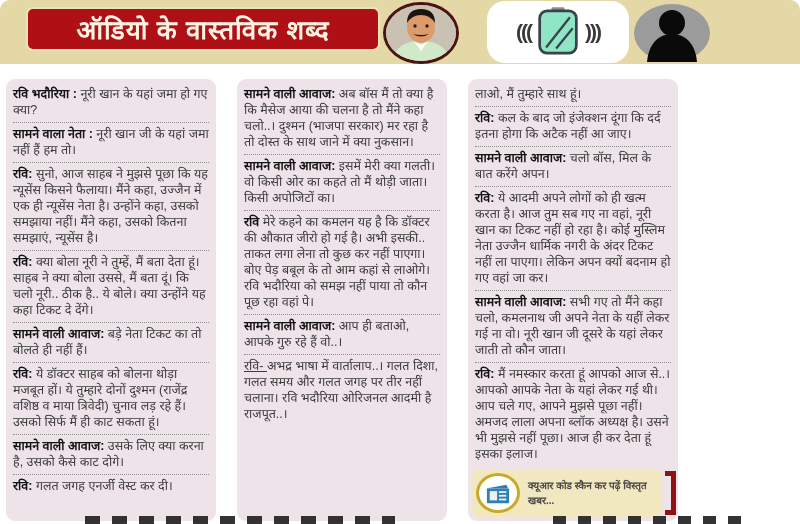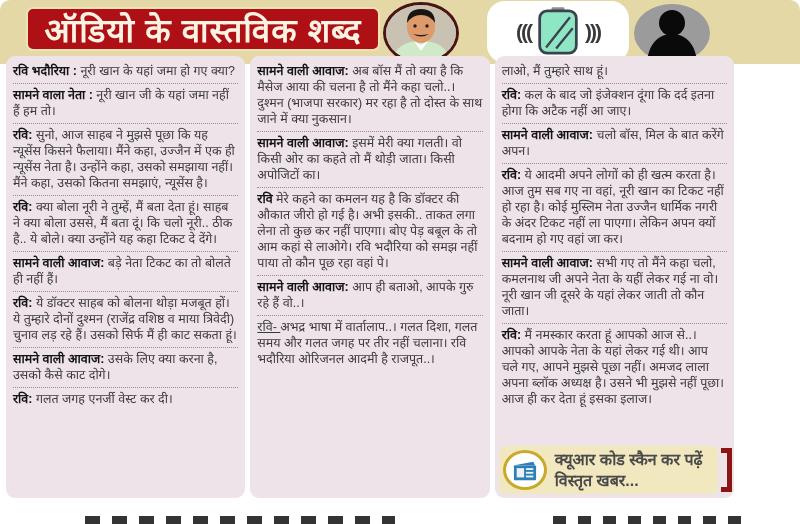--- a/index.html
+++ b/index.html
@@ -3,44 +3,44 @@
 <meta charset="utf-8">
 <style>
   html,body{margin:0;padding:0;background:#ffffff;}
   .page{position:relative;width:800px;height:524px;background:#ffffff;overflow:hidden;
         font-family:"Liberation Sans","DejaVu Sans",sans-serif;}
   
   .top-band{position:absolute;top:0;left:0;width:800px;height:64px;background:#e5d8a7;
             border-radius:10px 10px 0 0;}
   .banner{position:absolute;left:26px;top:7px;width:354px;height:44px;background:#ae1016;
           border:2px solid #efe2b8;border-radius:7px;display:flex;align-items:center;
-          justify-content:center;color:#fdf3e3;font-weight:bold;font-size:33px;
+          justify-content:center;color:#fdf3e3;font-weight:bold;font-size:26px;
           letter-spacing:1px;box-sizing:border-box;}
   .photo{position:absolute;left:383px;top:2px;width:76px;height:62px;border-radius:50%;
          border:3px solid #4a1414;overflow:hidden;background:#c9c2b2;box-sizing:border-box;}
   .phone-box{position:absolute;left:487px;top:1px;width:142px;height:62px;background:#ffffff;
              border-radius:18px;display:flex;align-items:center;justify-content:center;gap:5px;}
   .wave{font-size:21px;font-weight:bold;color:#3a3a3a;letter-spacing:-2px;}
   .sil{position:absolute;left:633px;top:3px;width:78px;height:60px;}
   
-  .content{position:absolute;top:56px;left:6px;width:728px;height:442px;display:flex;gap:5px;}
+  .content{position:absolute;top:79px;left:6px;width:672px;height:442px;display:flex;gap:21px;}
   .col{flex:1;background:#efe3ea;border-radius:9px;padding:4px 7px;box-sizing:border-box;
        overflow:hidden;font-size:12.5px;line-height:16px;color:#3a3a3a;position:relative;}
   .segment{padding:3px 0 4px 0;border-bottom:1px dotted #8f8f8f;}
   .segment:last-child{border-bottom:none;}
   .speaker{font-weight:bold;color:#141414;}
   .speaker.plain{font-weight:normal;color:#3a3a3a;text-decoration:underline;}
   
   .qr-box{position:absolute;left:4px;right:16px;bottom:4px;height:48px;background:#f2e8c0;
           border-radius:7px;display:flex;align-items:center;gap:8px;padding-left:4px;
           box-sizing:border-box;}
   .qr-circle{width:44px;height:40px;background:#ffffff;border:3px solid #c9a92c;
              border-radius:50%;display:flex;align-items:center;justify-content:center;
              flex-shrink:0;box-sizing:border-box;}
-  .qr-text{font-size:16px;line-height:21px;color:#4a4a4a;font-weight:bold;width:160px;}
+  .qr-text{font-size:10px;line-height:15px;color:#4a4a4a;font-weight:bold;width:160px;}
   .bracket{position:absolute;right:2px;bottom:6px;width:11px;height:44px;
            border-top:5px solid #8e1414;border-right:5px solid #8e1414;
            border-bottom:5px solid #8e1414;box-sizing:border-box;}
   
   .cutoff{position:absolute;bottom:0;height:8px;overflow:hidden;opacity:.9;}
   .cutoff-a{left:85px;width:310px;background:repeating-linear-gradient(90deg,#1d1d1d 0 15px,transparent 15px 27px);}
   .cutoff-b{left:553px;width:195px;background:repeating-linear-gradient(90deg,#1d1d1d 0 13px,transparent 13px 25px);}
 </style>
 </head>
 <body>

